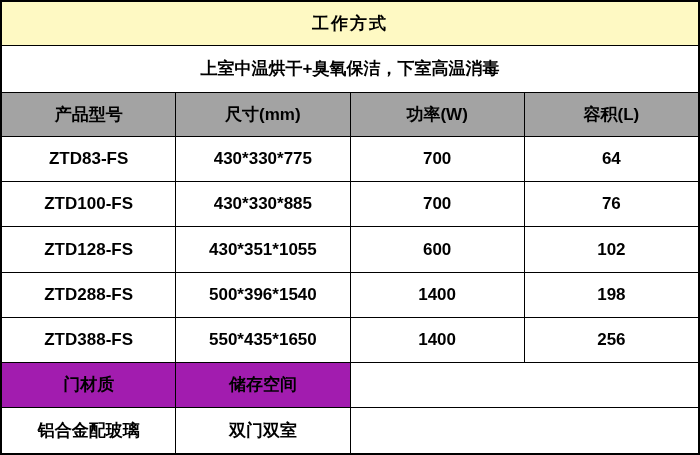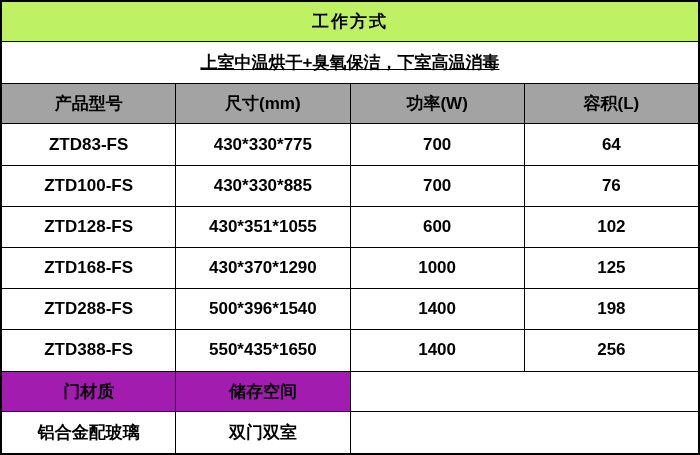--- a/index.html
+++ b/index.html
@@ -29,35 +29,34 @@
   table.spec td {
     border: 1px solid #000000;
     text-align: center;
     vertical-align: middle;
     font-size: 17px;
     font-weight: bold;
     color: #000000;
     padding: 0;
   }
   td.title-bar {
-    background: #bef264;
+    background: #fef9c3;
     color: #ffffff;
     font-size: 17px;
     font-weight: bold;
     height: 38px;
     letter-spacing: 2px;
     font-family: Liberation Serif, serif;
   }
   td.mode-row {
     background: #ffffff;
     color: #000000;
     font-size: 18px;
     font-weight: bold;
     height: 40px;
-    text-decoration: underline;
   }
   td.head-cell {
     background: #a3a3a3;
     color: #ffffff;
     font-size: 17px;
     font-weight: bold;
     height: 38px;
   }
   td.data-cell {
     background: #ffffff;
@@ -122,26 +121,20 @@
         <td class="data-cell">700</td>
         <td class="data-cell">76</td>
       </tr>
       <tr>
         <td class="data-cell model-cell">ZTD128-FS</td>
         <td class="data-cell size-cell">430*351*1055</td>
         <td class="data-cell">600</td>
         <td class="data-cell">102</td>
       </tr>
       <tr>
-        <td class="data-cell model-cell">ZTD168-FS</td>
-        <td class="data-cell size-cell">430*370*1290</td>
-        <td class="data-cell">1000</td>
-        <td class="data-cell">125</td>
-      </tr>
-      <tr>
         <td class="data-cell model-cell">ZTD288-FS</td>
         <td class="data-cell size-cell">500*396*1540</td>
         <td class="data-cell">1400</td>
         <td class="data-cell">198</td>
       </tr>
       <tr>
         <td class="data-cell model-cell">ZTD388-FS</td>
         <td class="data-cell size-cell">550*435*1650</td>
         <td class="data-cell">1400</td>
         <td class="data-cell">256</td>

